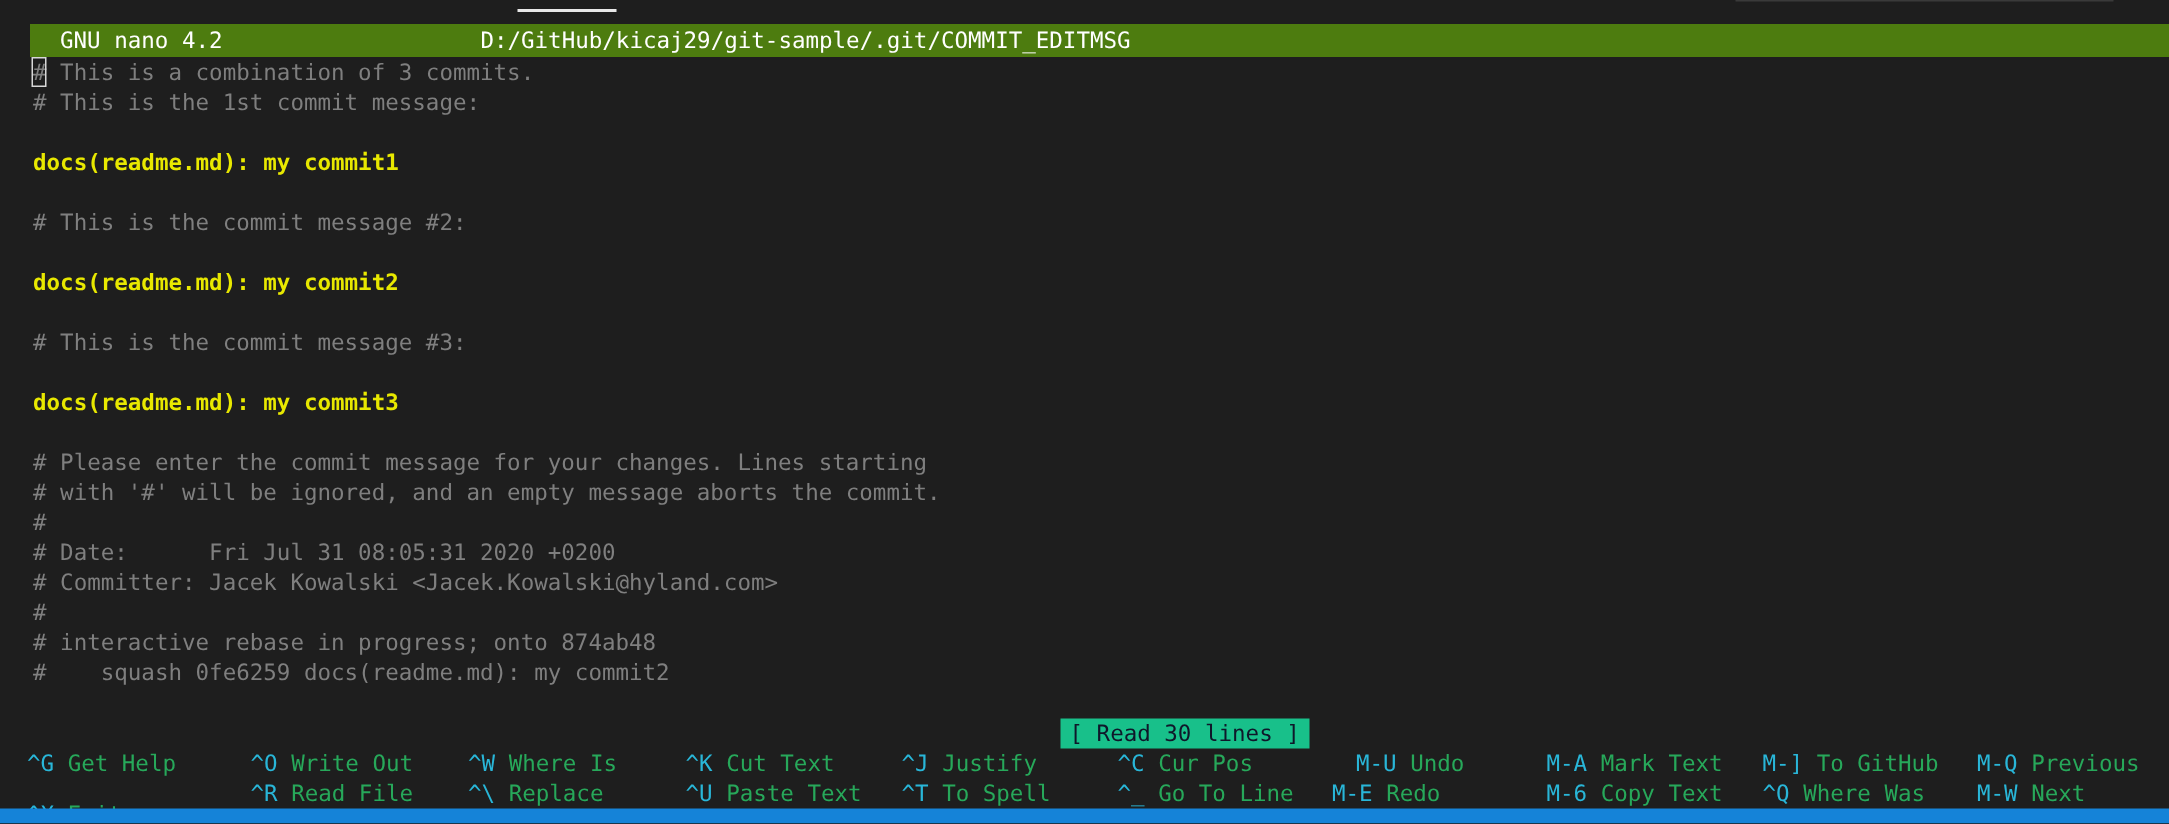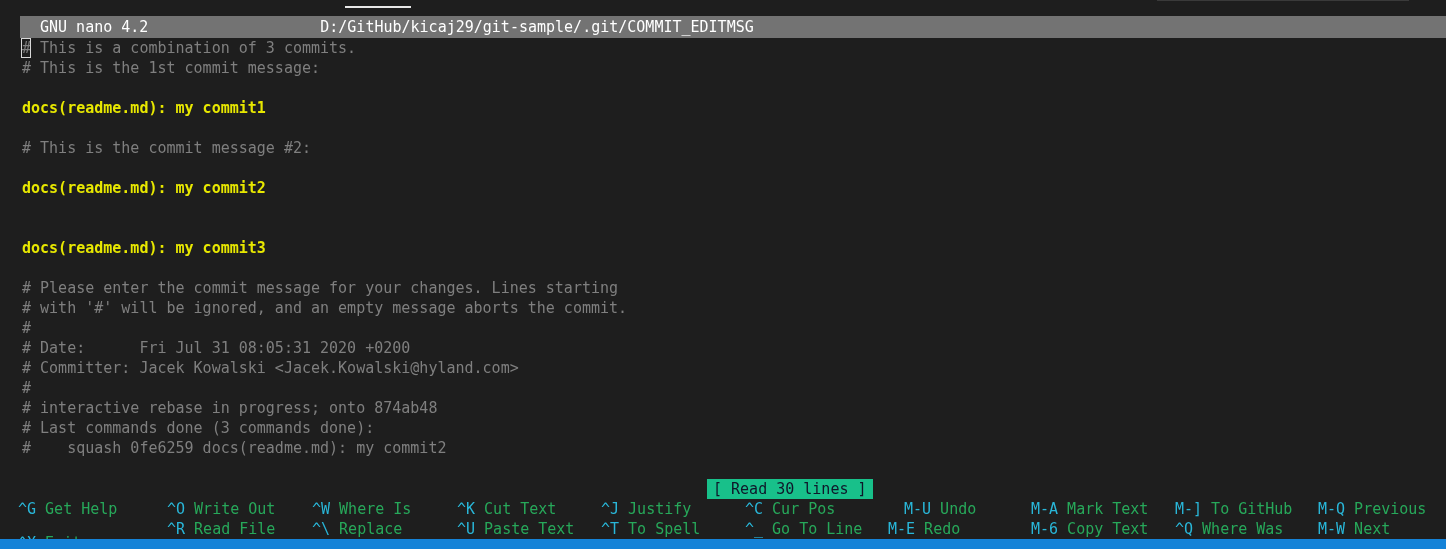--- a/index.html
+++ b/index.html
@@ -49,21 +49,21 @@
     background: #3a3a3a;
   }
 
   
   .titlebar {
     position: absolute;
     top: 16px;
     left: 20px;
     width: 1426px;
     height: 22px;
-    background: #737373;
+    background: #4d7c0f;
     color: #ffffff;
     display: flex;
     align-items: center;
     box-sizing: border-box;
     padding: 0 17px 0 20px;
     white-space: nowrap;
   }
   .titlebar .app-version {
     flex: 0 0 auto;
   }
@@ -194,31 +194,31 @@
     <div class="cursor-block"></div>
   <div class="eline comment"># This is a combination of 3 commits.</div>
       <div class="eline comment"># This is the 1st commit message:</div>
       <div class="eline blank">&nbsp;</div>
       <div class="eline commitmsg">docs(readme.md): my commit1</div>
       <div class="eline blank">&nbsp;</div>
       <div class="eline comment"># This is the commit message #2:</div>
       <div class="eline blank">&nbsp;</div>
       <div class="eline commitmsg">docs(readme.md): my commit2</div>
       <div class="eline blank">&nbsp;</div>
+      <div class="eline comment"># This is the commit message #3:</div>
       <div class="eline blank">&nbsp;</div>
       <div class="eline commitmsg">docs(readme.md): my commit3</div>
       <div class="eline blank">&nbsp;</div>
       <div class="eline comment"># Please enter the commit message for your changes. Lines starting</div>
       <div class="eline comment"># with '#' will be ignored, and an empty message aborts the commit.</div>
       <div class="eline comment">#</div>
       <div class="eline comment"># Date:      Fri Jul 31 08:05:31 2020 +0200</div>
       <div class="eline comment"># Committer: Jacek Kowalski &lt;Jacek.Kowalski@hyland.com&gt;</div>
       <div class="eline comment">#</div>
       <div class="eline comment"># interactive rebase in progress; onto 874ab48</div>
-      <div class="eline comment"># Last commands done (3 commands done):</div>
       <div class="eline comment">#    squash 0fe6259 docs(readme.md): my commit2</div>
     </div>
 
   <div class="statusbar">
     <div class="status-badge">[ Read 30 lines ]</div>
   </div>
 
   <div class="shortcuts">
     <div class="sc-row row1" id="sc-row-1">
         <div class="sc-item" style="left: 18px;"><span class="sc-key">^G</span><span class="sc-label"> Get Help</span></div>

